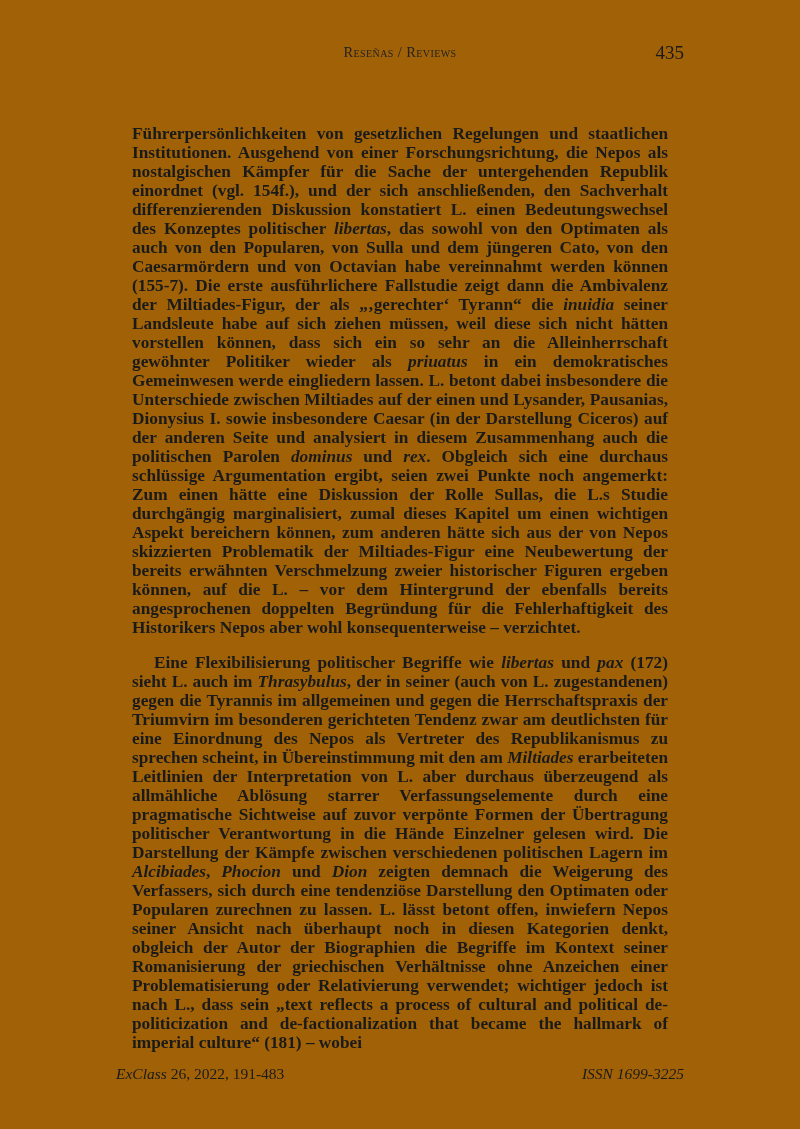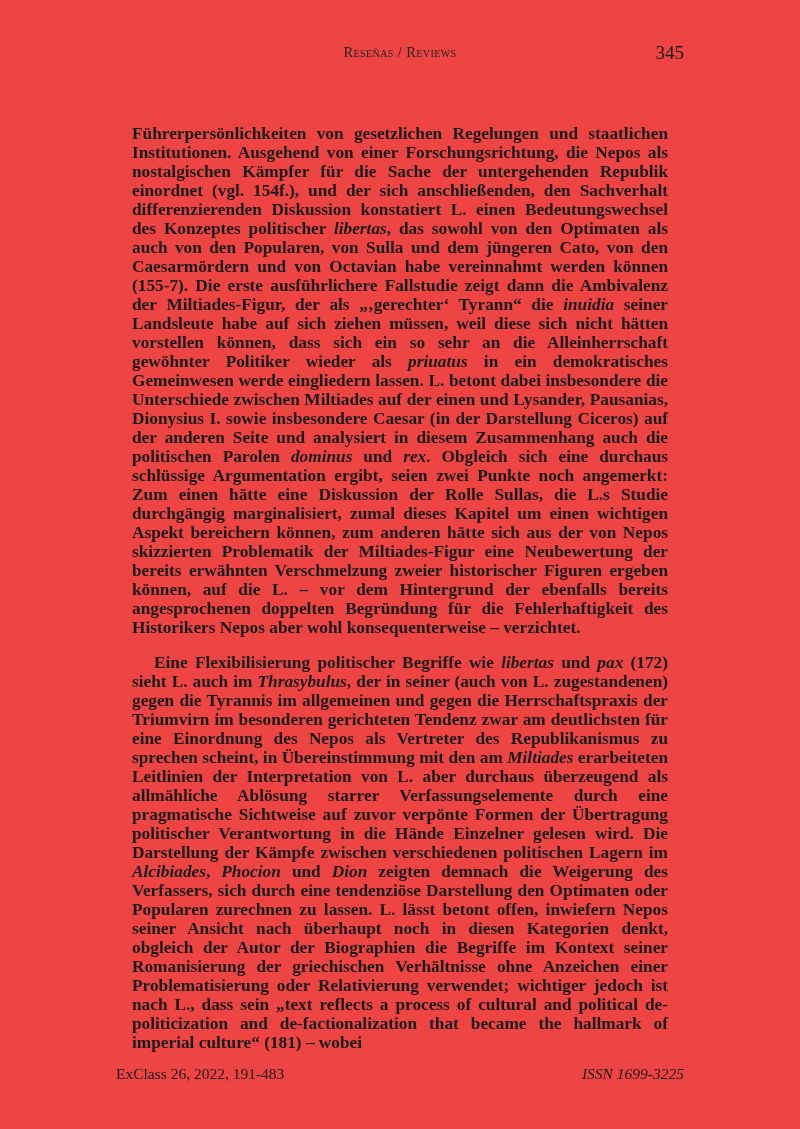--- a/index.html
+++ b/index.html
@@ -9,21 +9,21 @@
   }
   body {
     font-family: "Liberation Serif", "DejaVu Serif", serif;
     color: #1a1a1a;
   }
   .page {
     position: relative;
     width: 800px;
     height: 1129px;
     margin: 0 auto;
-    background: #ef4444;
+    background: #a16207;
     overflow: hidden;
     box-sizing: border-box;
   }
 
   
   .running-head {
     position: absolute;
     top: 44px;
     left: 116px;
     width: 568px;
@@ -81,38 +81,39 @@
     font-size: 15.5px;
     color: #1a1a1a;
   }
   .footer .f-left {
     position: absolute;
     left: 0;
     top: 0;
     white-space: nowrap;
   }
   .footer .f-left .journal {
+    font-style: italic;
     text-align: center;
   }
   .footer .f-right {
     position: absolute;
     right: 0;
     top: 0;
     white-space: nowrap;
     font-style: italic;
   }
 </style>
 </head>
 <body>
 
 <div class="page">
 
   <div class="running-head">
     <span class="rh-title">Reseñas / Reviews</span>
-    <span class="rh-folio">345</span>
+    <span class="rh-folio">435</span>
   </div>
 
   <div class="textblock">
     <p class="para"><span>Führerpersönlichkeiten von gesetzlichen Regelungen und staatlichen Institutionen. Ausgehend von einer Forschungsrichtung, die Nepos als nostalgischen Kämpfer für die Sache der untergehenden Republik einordnet (vgl. 154f.), und der sich anschließenden, den Sachverhalt differenzierenden Diskussion konstatiert L. einen Bedeutungswechsel des Konzeptes politischer </span><i>libertas</i><span>, das sowohl von den Optimaten als auch von den Popularen, von Sulla und dem jüngeren Cato, von den Caesarmördern und von Octavian habe vereinnahmt werden können (155-7). Die erste ausführlichere Fallstudie zeigt dann die Ambivalenz der Miltiades-Figur, der als „‚gerechter‘ Tyrann“ die </span><i>inuidia</i><span> seiner Landsleute habe auf sich ziehen müssen, weil diese sich nicht hätten vorstellen können, dass sich ein so sehr an die Alleinherrschaft gewöhnter Politiker wieder als </span><i>priuatus</i><span> in ein demokratisches Gemeinwesen werde eingliedern lassen. L. betont dabei insbesondere die Unterschiede zwischen Miltiades auf der einen und Lysander, Pausanias, Dionysius I. sowie insbesondere Caesar (in der Darstellung Ciceros) auf der anderen Seite und analysiert in diesem Zusammenhang auch die politischen Parolen </span><i>dominus</i><span> und </span><i>rex</i><span>. Obgleich sich eine durchaus schlüssige Argumentation ergibt, seien zwei Punkte noch angemerkt: Zum einen hätte eine Diskussion der Rolle Sullas, die L.s Studie durchgängig marginalisiert, zumal dieses Kapitel um einen wichtigen Aspekt bereichern können, zum anderen hätte sich aus der von Nepos skizzierten Problematik der Miltiades-Figur eine Neubewertung der bereits erwähnten Verschmelzung zweier historischer Figuren ergeben können, auf die L. – vor dem Hintergrund der ebenfalls bereits angesprochenen doppelten Begründung für die Fehlerhaftigkeit des Historikers Nepos aber wohl konsequenterweise – verzichtet.</span></p>
     <p class="para"><span>Eine Flexibilisierung politischer Begriffe wie </span><i>libertas</i><span> und </span><i>pax</i><span> (172) sieht L. auch im </span><i>Thrasybulus</i><span>, der in seiner (auch von L. zugestandenen) gegen die Tyrannis im allgemeinen und gegen die Herrschaftspraxis der Triumvirn im besonderen gerichteten Tendenz zwar am deutlichsten für eine Einordnung des Nepos als Vertreter des Republikanismus zu sprechen scheint, in Übereinstimmung mit den am </span><i>Miltiades</i><span> erarbeiteten Leitlinien der Interpretation von L. aber durchaus überzeugend als allmähliche Ablösung starrer Verfassungselemente durch eine pragmatische Sichtweise auf zuvor verpönte Formen der Übertragung politischer Verantwortung in die Hände Einzelner gelesen wird. Die Darstellung der Kämpfe zwischen verschiedenen politischen Lagern im </span><i>Alcibiades</i><span>, </span><i>Phocion</i><span> und </span><i>Dion</i><span> zeigten demnach die Weigerung des Verfassers, sich durch eine tendenziöse Darstellung den Optimaten oder Popularen zurechnen zu lassen. L. lässt betont offen, inwiefern Nepos seiner Ansicht nach überhaupt noch in diesen Kategorien denkt, obgleich der Autor der Biographien die Begriffe im Kontext seiner Romanisierung der griechischen Verhältnisse ohne Anzeichen einer Problematisierung oder Relativierung verwendet; wichtiger jedoch ist nach L., dass sein „text reflects a process of cultural and political de-politicization and de-factionalization that became the hallmark of imperial culture“ (181) – wobei</span></p>
   </div>
 
   <div class="footer">
     <span class="f-left">
       <span class="journal">ExClass</span><span> 26, 2022, 191-483</span>

